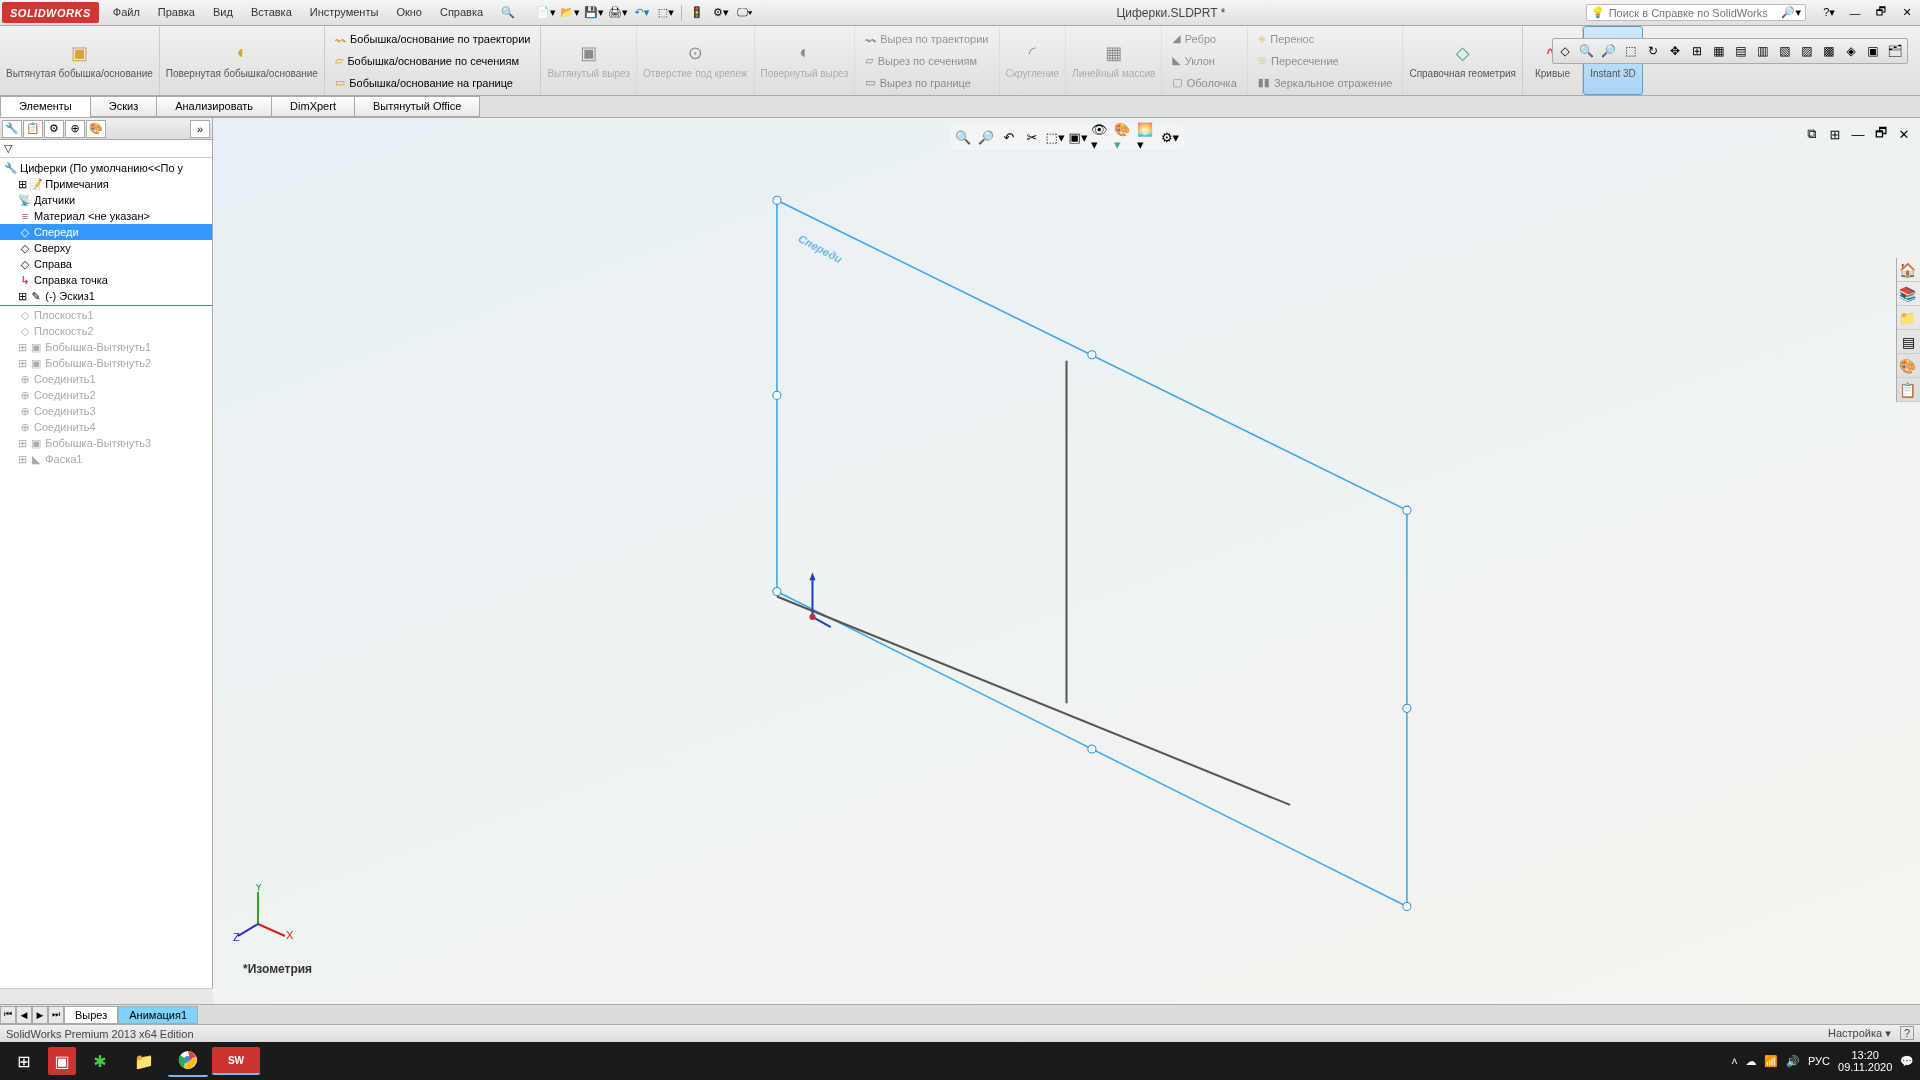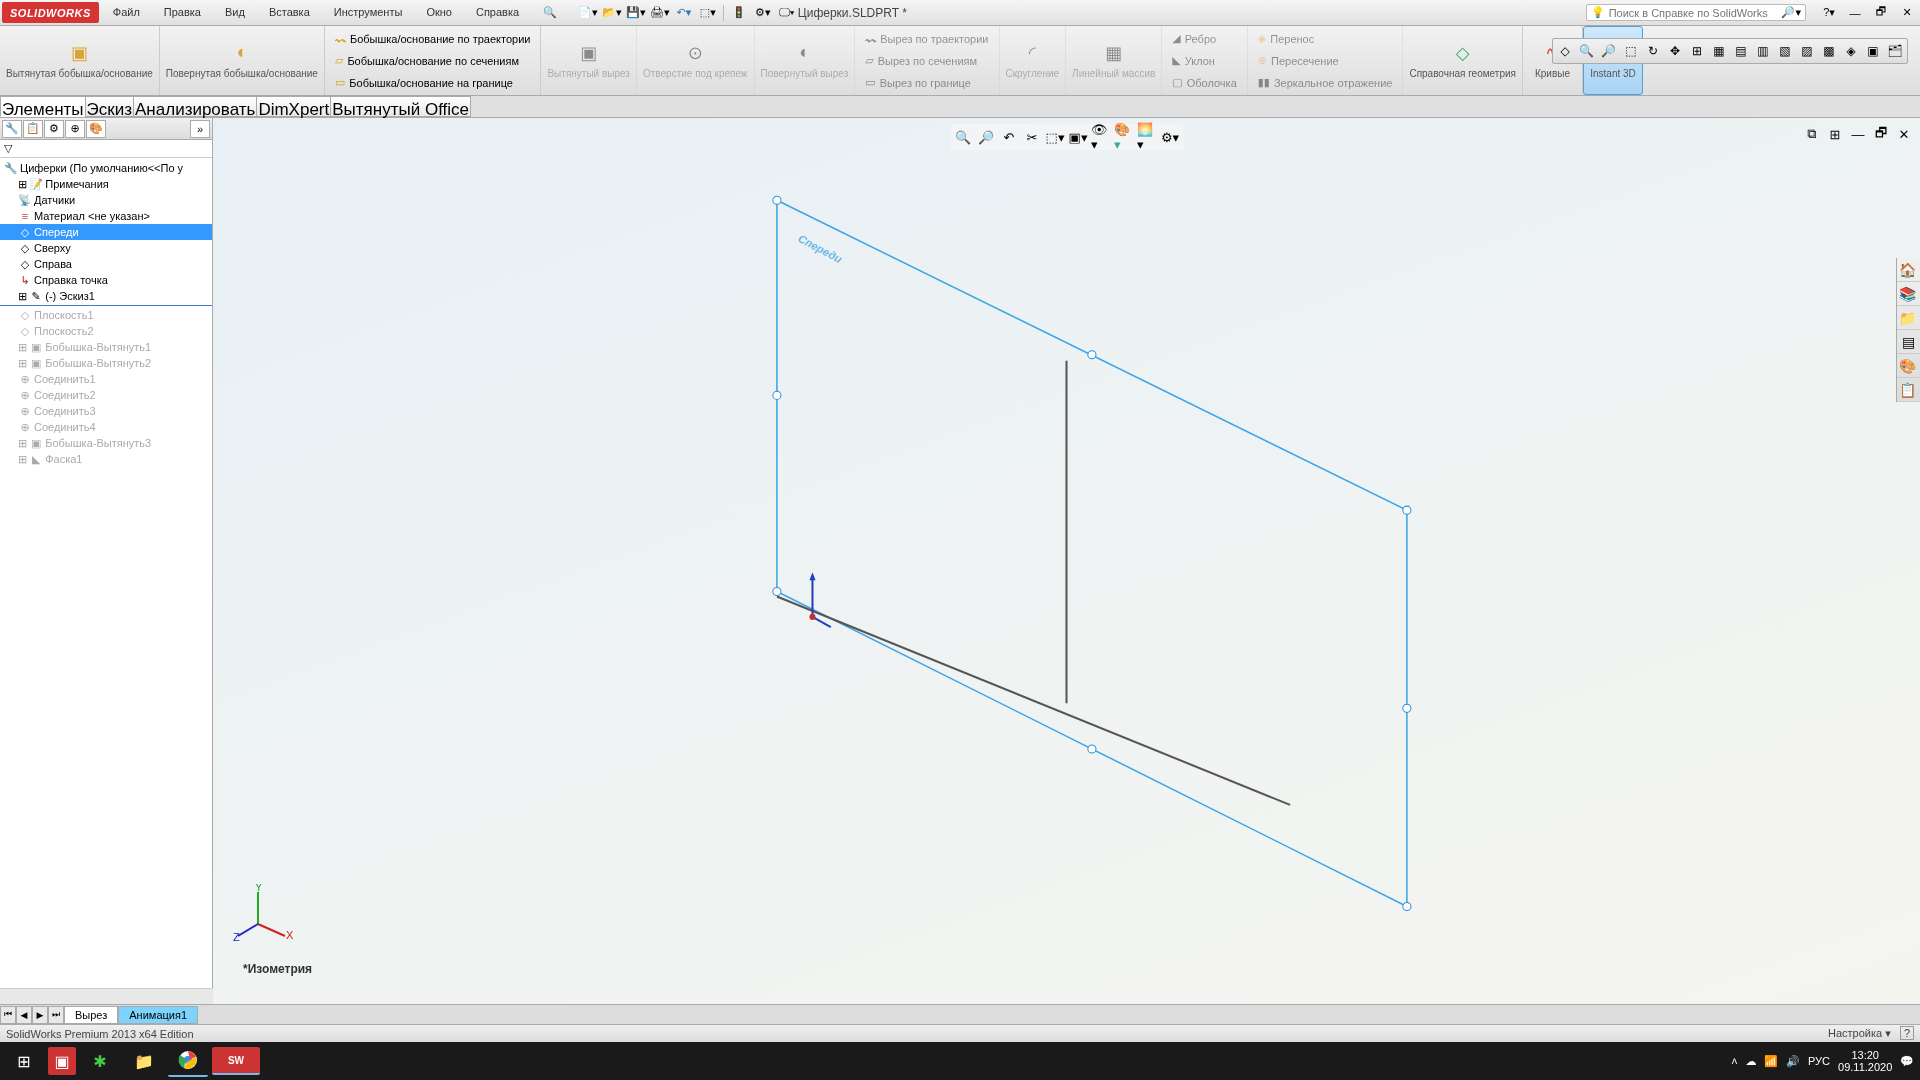--- a/index.html
+++ b/index.html
@@ -1,37 +1,37 @@
 <!DOCTYPE html>
 <html><head>
 <meta charset="utf-8">
 <style>
 *{margin:0;padding:0;box-sizing:border-box;font-family:"Segoe UI",Tahoma,sans-serif;font-size:11px}
 body{background:#e8e8e8;overflow:hidden;width:1920px;height:1080px;position:relative}
 .menubar{height:26px;background:linear-gradient(#f5f5f5,#e0e0e0);border-bottom:1px solid #aaa;display:flex;align-items:center;padding:0 2px}
 .logo{background:#d63333;color:#fff;font-weight:bold;padding:3px 8px;font-style:italic;font-size:13px;letter-spacing:0.5px;border-radius:2px;margin-right:6px}
-.menu-items{display:flex;gap:8px}
+.menu-items{display:flex;gap:2px}
 .menu-item{padding:4px 8px;cursor:pointer;color:#333}
 .qat{display:flex;align-items:center;margin-left:12px;gap:2px}
 .qat-ico{width:22px;height:20px;display:flex;align-items:center;justify-content:center;cursor:pointer;border-radius:2px}
 .qat-sep{width:1px;height:16px;background:#bbb;margin:0 2px}
-.title-center{flex:1;text-align:left;color:#444;font-size:12px}
+.title-center{flex:1;text-align:center;color:#444;font-size:12px}
 .search-box{background:#fff;border:1px solid #bbb;border-radius:2px;padding:1px 4px;width:220px;display:flex;align-items:center;gap:4px;margin-right:8px}
 .search-box input{border:none;outline:none;font-size:11px;flex:1}
 .win-btns{display:flex;gap:4px;margin-left:4px}
 .ribbon{height:70px;background:linear-gradient(#f2f2f2,#dedede);border-bottom:1px solid #aaa;display:flex}
 .rib-btn{display:flex;flex-direction:column;align-items:center;justify-content:center;padding:4px 6px;text-align:center;cursor:pointer;border-right:1px solid #ccc;min-width:60px}
 .rib-btn.small{min-width:auto;flex-direction:row;justify-content:flex-start;padding:2px 6px;height:22px;font-size:11px;gap:4px;border-right:none}
 .rib-col{display:flex;flex-direction:column;justify-content:center;border-right:1px solid #ccc;padding:0 4px}
 .rib-lbl{font-size:10px;color:#555;line-height:11px;margin-top:2px}
 .rib-ico{width:24px;height:24px;font-size:18px}
 .disabled{opacity:0.4}
 .active-btn{background:linear-gradient(#cfe8fb,#a8d4f5);border:1px solid #5a9fd4;border-radius:3px}
 .tabs{height:22px;background:#e0e0e0;border-bottom:1px solid #aaa;display:flex}
-.tab{padding:3px 1px;border:1px solid #aaa;background:linear-gradient(#fff,#e8e8e8);cursor:pointer;font-size:17px;margin-right:-1px}
+.tab{padding:3px 18px;border:1px solid #aaa;background:linear-gradient(#fff,#e8e8e8);cursor:pointer;font-size:11px;margin-right:-1px}
 .tab.active{background:#fff;border-bottom:1px solid #fff}
 .main{display:flex;height:calc(100% - 26px - 70px - 22px - 20px - 18px - 38px);position:relative}
 .tree-panel{width:213px;background:#fff;border-right:1px solid #aaa;display:flex;flex-direction:column}
 .tree-tabs{height:22px;background:linear-gradient(#f0f0f0,#dcdcdc);border-bottom:1px solid #aaa;display:flex;align-items:center;padding:0 2px;gap:1px}
 .tree-tab{width:20px;height:18px;border:1px solid #aaa;background:#fff;display:flex;align-items:center;justify-content:center;cursor:pointer;font-size:11px}
 .tree-filter{height:18px;border-bottom:1px solid #ccc;padding:0 4px;display:flex;align-items:center}
 .tree{flex:1;overflow:auto;padding:2px 0}
 .tree-item{display:flex;align-items:center;padding:1px 2px;cursor:pointer;gap:2px;white-space:nowrap;font-size:11px}
 .tree-item.selected{background:#3399ff;color:#fff}
 .tree-item.suppressed{color:#aaa}

